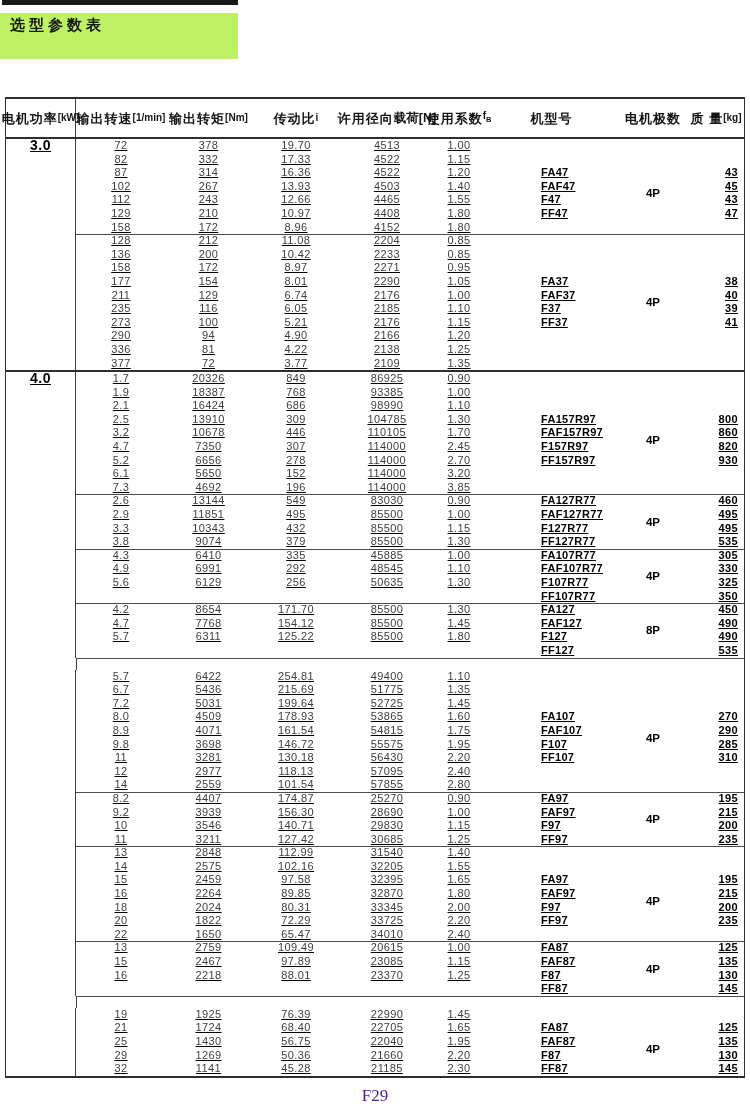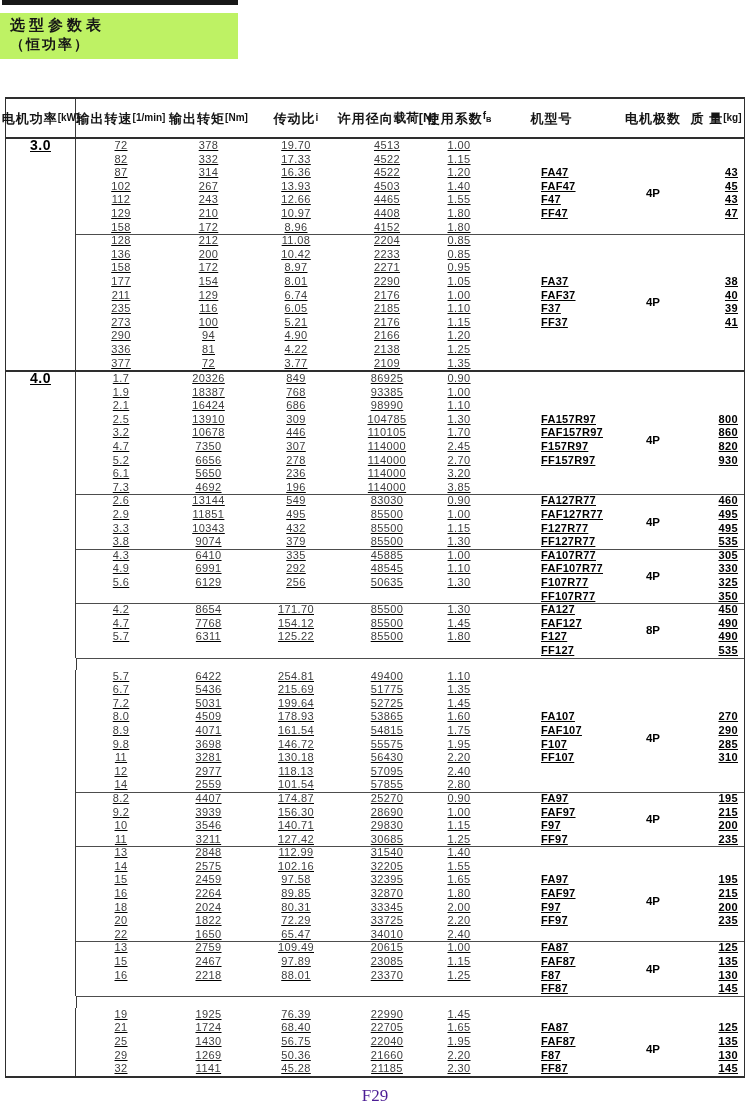--- a/index.html
+++ b/index.html
@@ -50,21 +50,20 @@
   .footer { position:absolute; top:1086px; left:0; width:100%; text-align:center;
     font-family:"Liberation Serif","DejaVu Serif",serif; font-size:17px; color:#4c1d95; }
 </style>
 </head>
 <body>
 
 <div class="topbar"></div>
 
 <div class="titlebox">
   <div class="t1">选型参数表</div>
-  <div class="t2">（恒功率）</div>
 </div>
 
 <div class="tablewrap">
   <div class="hrow grid">
     <div class="hcell power">
       <div class="h1">电机功率</div>
       <div class="h2">[kW]</div>
     </div>
     <div class="hcell">
       <div class="h1">输出转速</div>
@@ -369,21 +368,21 @@
             <span class="c">114000</span>
             <span class="c">2.70</span>
             <span class="c model">FF157R97</span>
             <span class="c"></span>
             <span class="c weight">930</span>
           </div>
           <div class="row grid">
             <span class="c power"></span>
             <span class="c">6.1</span>
             <span class="c">5650</span>
-            <span class="c">236</span>
+            <span class="c">152</span>
             <span class="c">114000</span>
             <span class="c">3.20</span>
             <span class="c model"></span>
             <span class="c"></span>
             <span class="c weight"></span>
           </div>
           <div class="row grid">
             <span class="c power"></span>
             <span class="c">7.3</span>
             <span class="c">4692</span>

